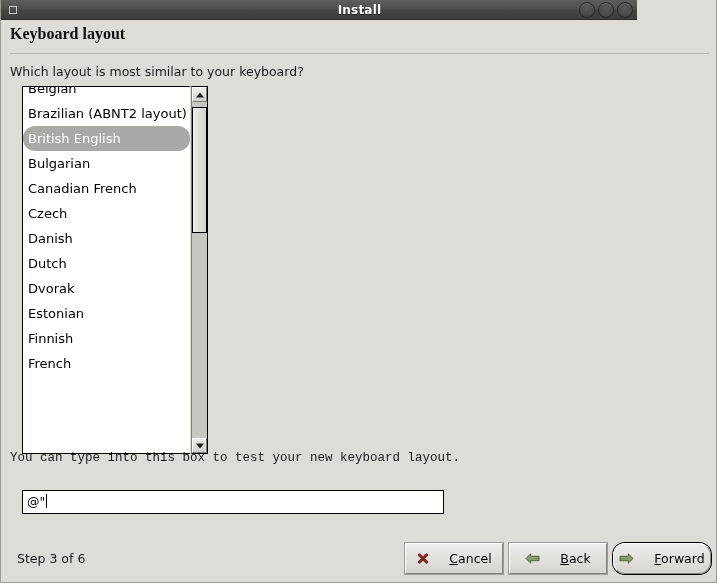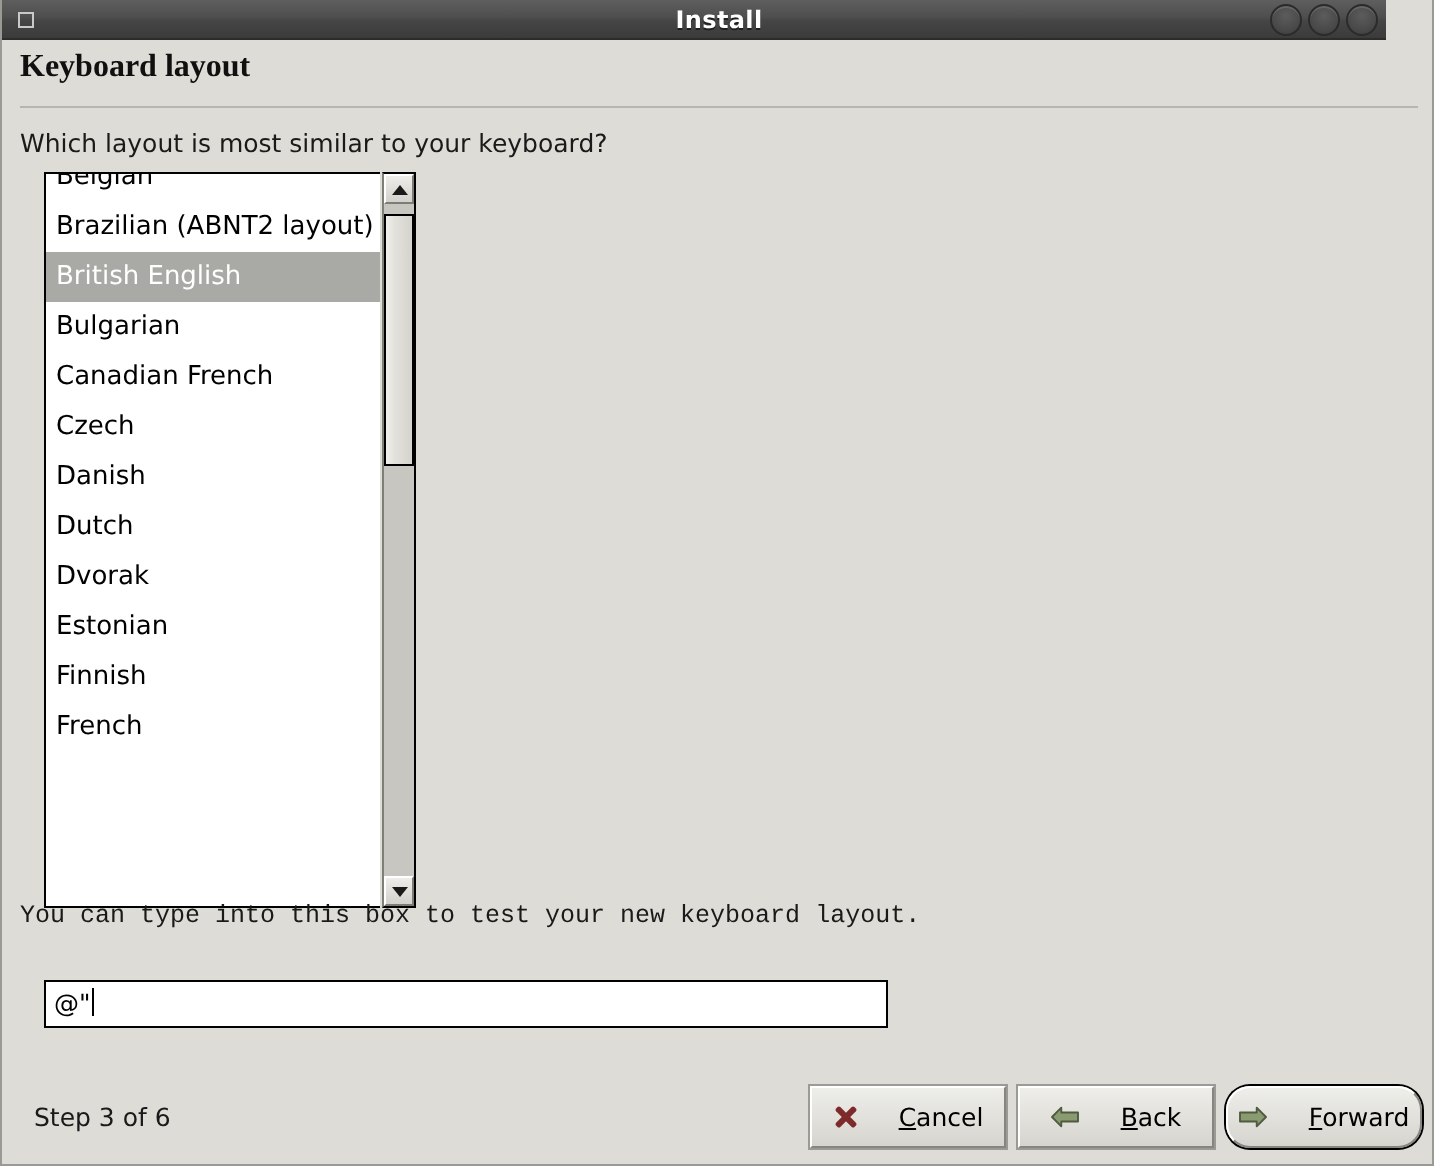--- a/index.html
+++ b/index.html
@@ -26,21 +26,21 @@
     box-sizing: border-box;
     border-left: 1px solid #9a9a94;
     border-right: 1px solid #9a9a94;
     border-bottom: 1px solid #9a9a94;
   }
 
   
   .titlebar {
     position: absolute;
     left: 0; top: 0;
-    width: 692px;
+    width: 636px;
     height: 20px;
     background: linear-gradient(to bottom, #5e5e5e 0%, #4e4e4e 45%, #454545 55%, #3b3b3b 100%);
     border-bottom: 1px solid #2c2c2c;
     box-sizing: border-box;
   }
   .title-menu-icon {
     position: absolute;
     left: 8px; top: 6px;
     width: 8px; height: 8px;
     border: 1px solid #c9c9c9;
@@ -119,20 +119,21 @@
     height: 25px;
     line-height: 25px;
     padding-left: 5px;
     font-size: 13px;
     color: #000000;
     white-space: nowrap;
   }
   .list-item.selected {
     background: #a9a9a5;
     color: #ffffff;
+    border-radius: 12px;
   }
 
   
   .scrollbar {
     position: absolute;
     left: 190px; top: 86px;
     width: 17px;
     height: 368px;
     background: #d7d6d1;
     border: 1px solid #000000;

